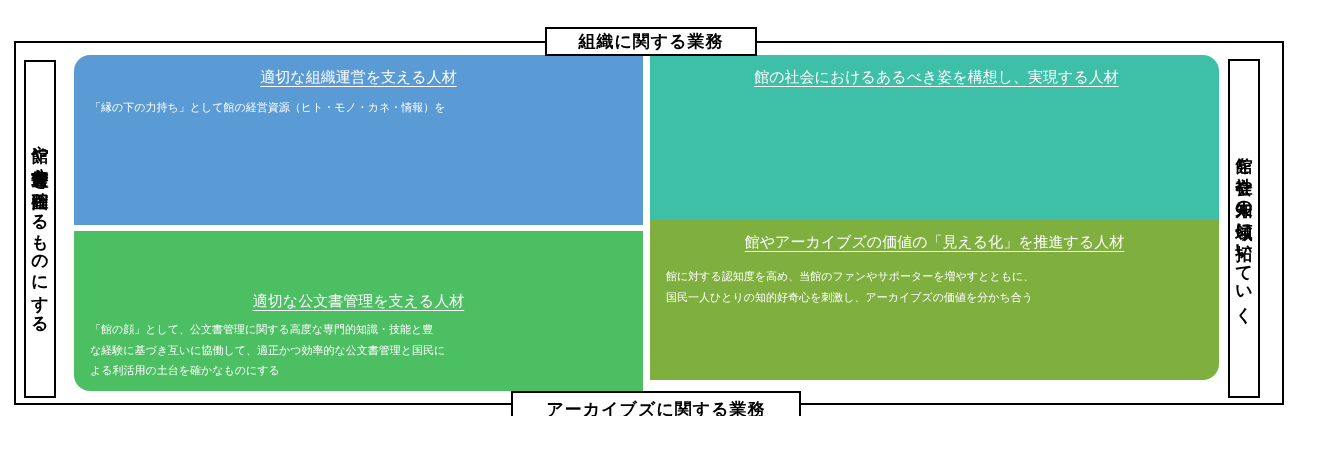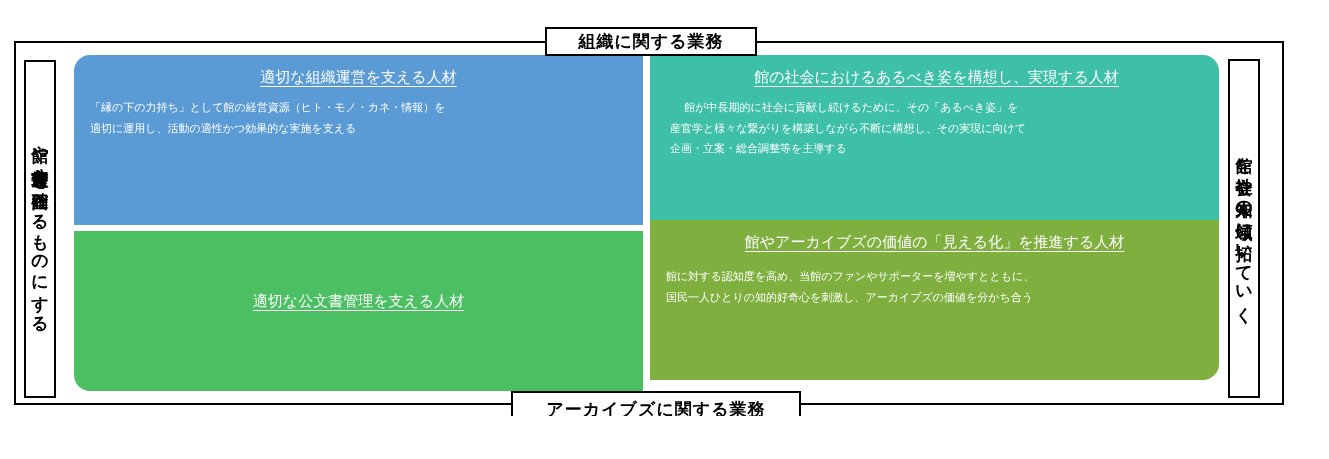--- a/index.html
+++ b/index.html
@@ -165,35 +165,34 @@
   <div class="caption-box caption-bottom">アーカイブズに関する業務</div>
 
   <div class="caption-vert caption-left">館や公文書管理を確固たるものにする</div>
 
   <div class="caption-vert caption-right">館を社会や未知の領域に拓いていく</div>
 
   <div class="quad quad-tl">
     <div class="q-title">適切な組織運営を支える人材</div>
     <div class="q-body">
       <p>「縁の下の力持ち」として館の経営資源（ヒト・モノ・カネ・情報）を</p>
-      <p>適切に運用し、活動の適性かつ効果的な実施を支える</p>
     </div>
   </div>
 
   <div class="quad quad-tr">
     <div class="q-title">館の社会におけるあるべき姿を構想し、実現する人材</div>
-    <div class="q-body">
-      <p>館が中長期的に社会に貢献し続けるために、その「あるべき姿」を</p>
-      <p>産官学と様々な繋がりを構築しながら不断に構想し、その実現に向けて</p>
-      <p>企画・立案・総合調整等を主導する</p>
-    </div>
   </div>
 
   <div class="quad quad-bl">
     <div class="q-title">適切な公文書管理を支える人材</div>
+    <div class="q-body">
+      <p>「館の顔」として、公文書管理に関する高度な専門的知識・技能と豊</p>
+      <p>な経験に基づき互いに協働して、適正かつ効率的な公文書管理と国民に</p>
+      <p>よる利活用の土台を確かなものにする</p>
+    </div>
   </div>
 
   <div class="quad quad-br">
     <div class="q-title">館やアーカイブズの価値の「見える化」を推進する人材</div>
     <div class="q-body">
       <p>館に対する認知度を高め、当館のファンやサポーターを増やすとともに、</p>
       <p>国民一人ひとりの知的好奇心を刺激し、アーカイブズの価値を分かち合う</p>
     </div>
   </div>
 

